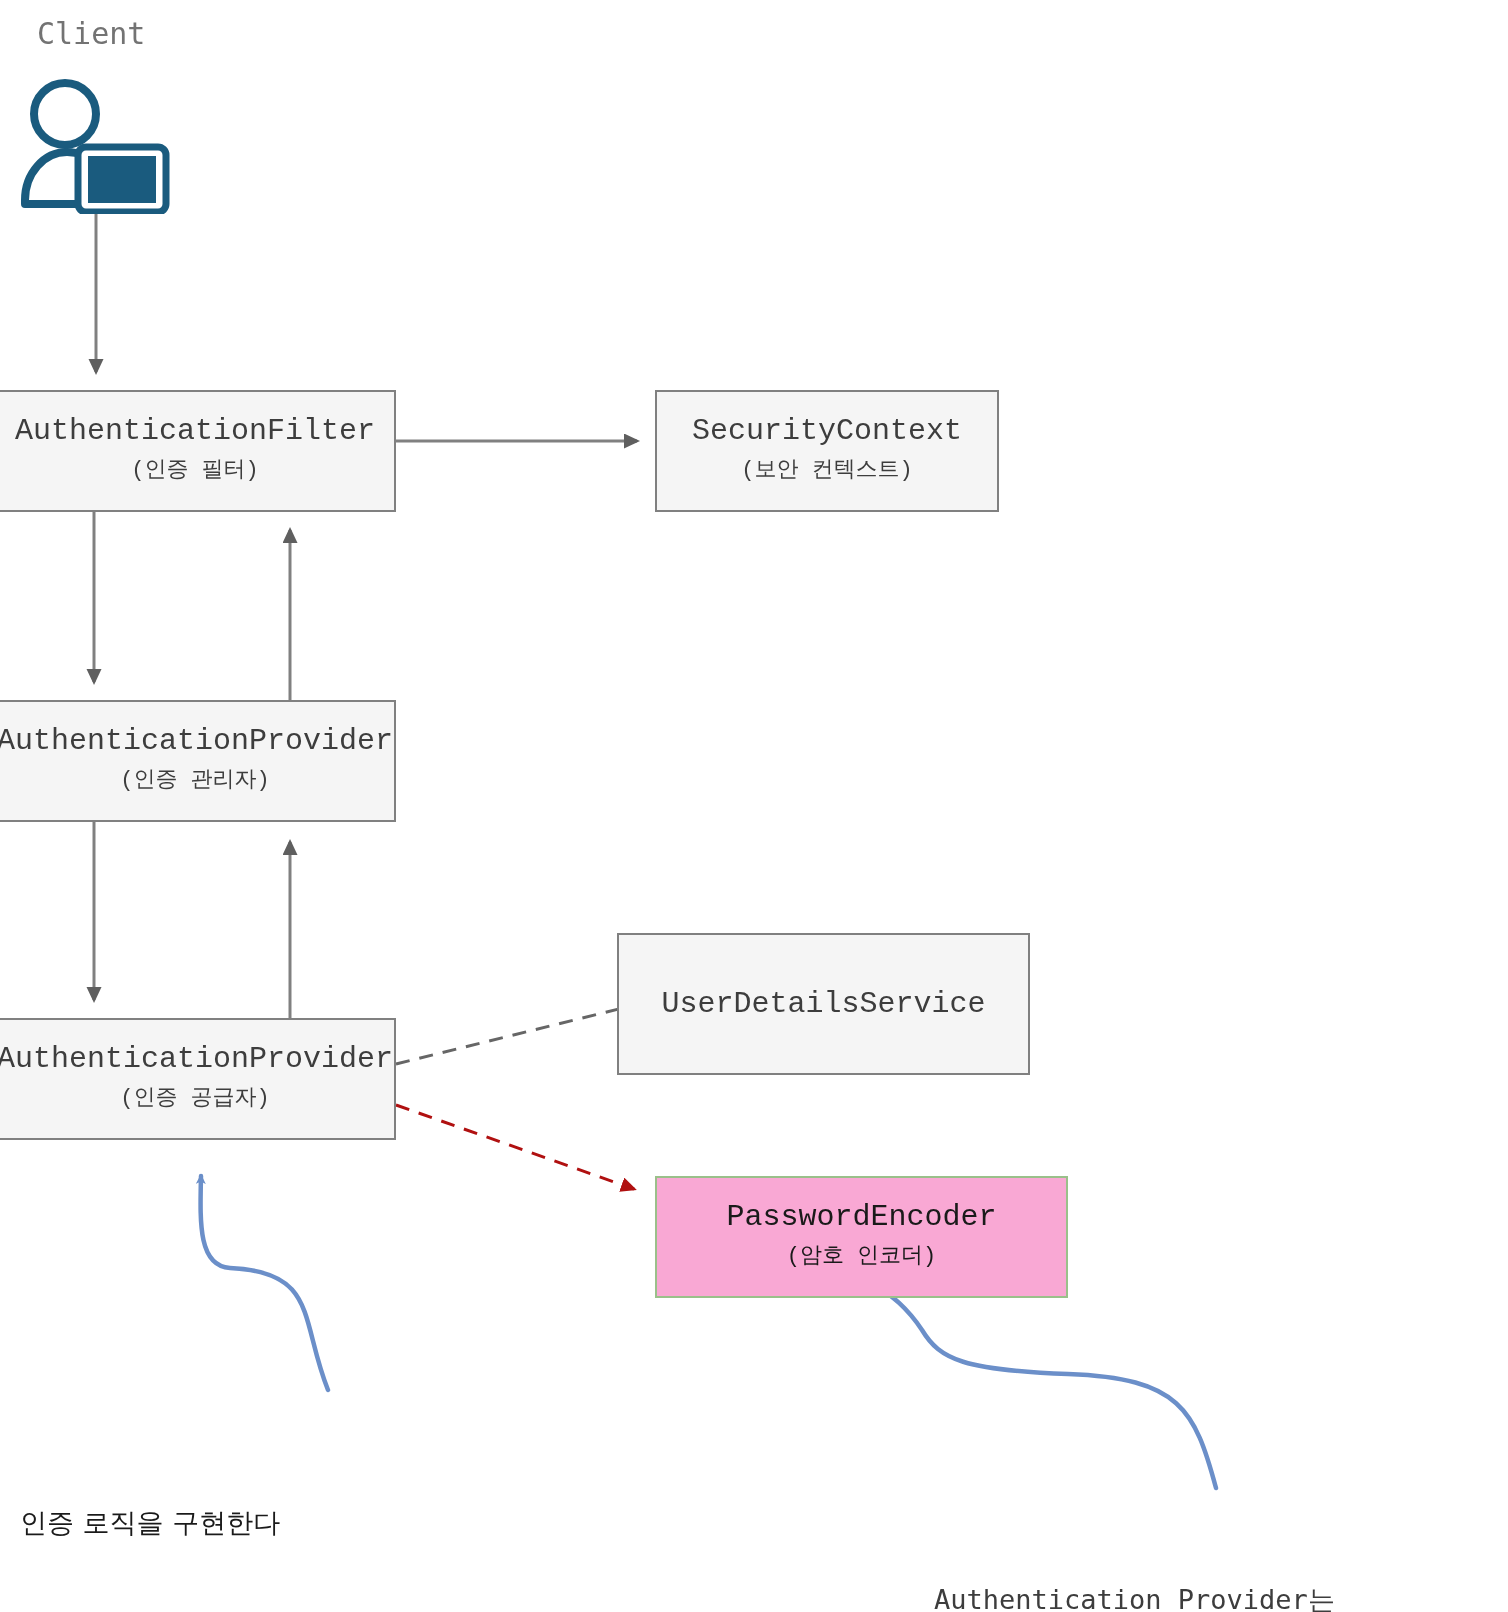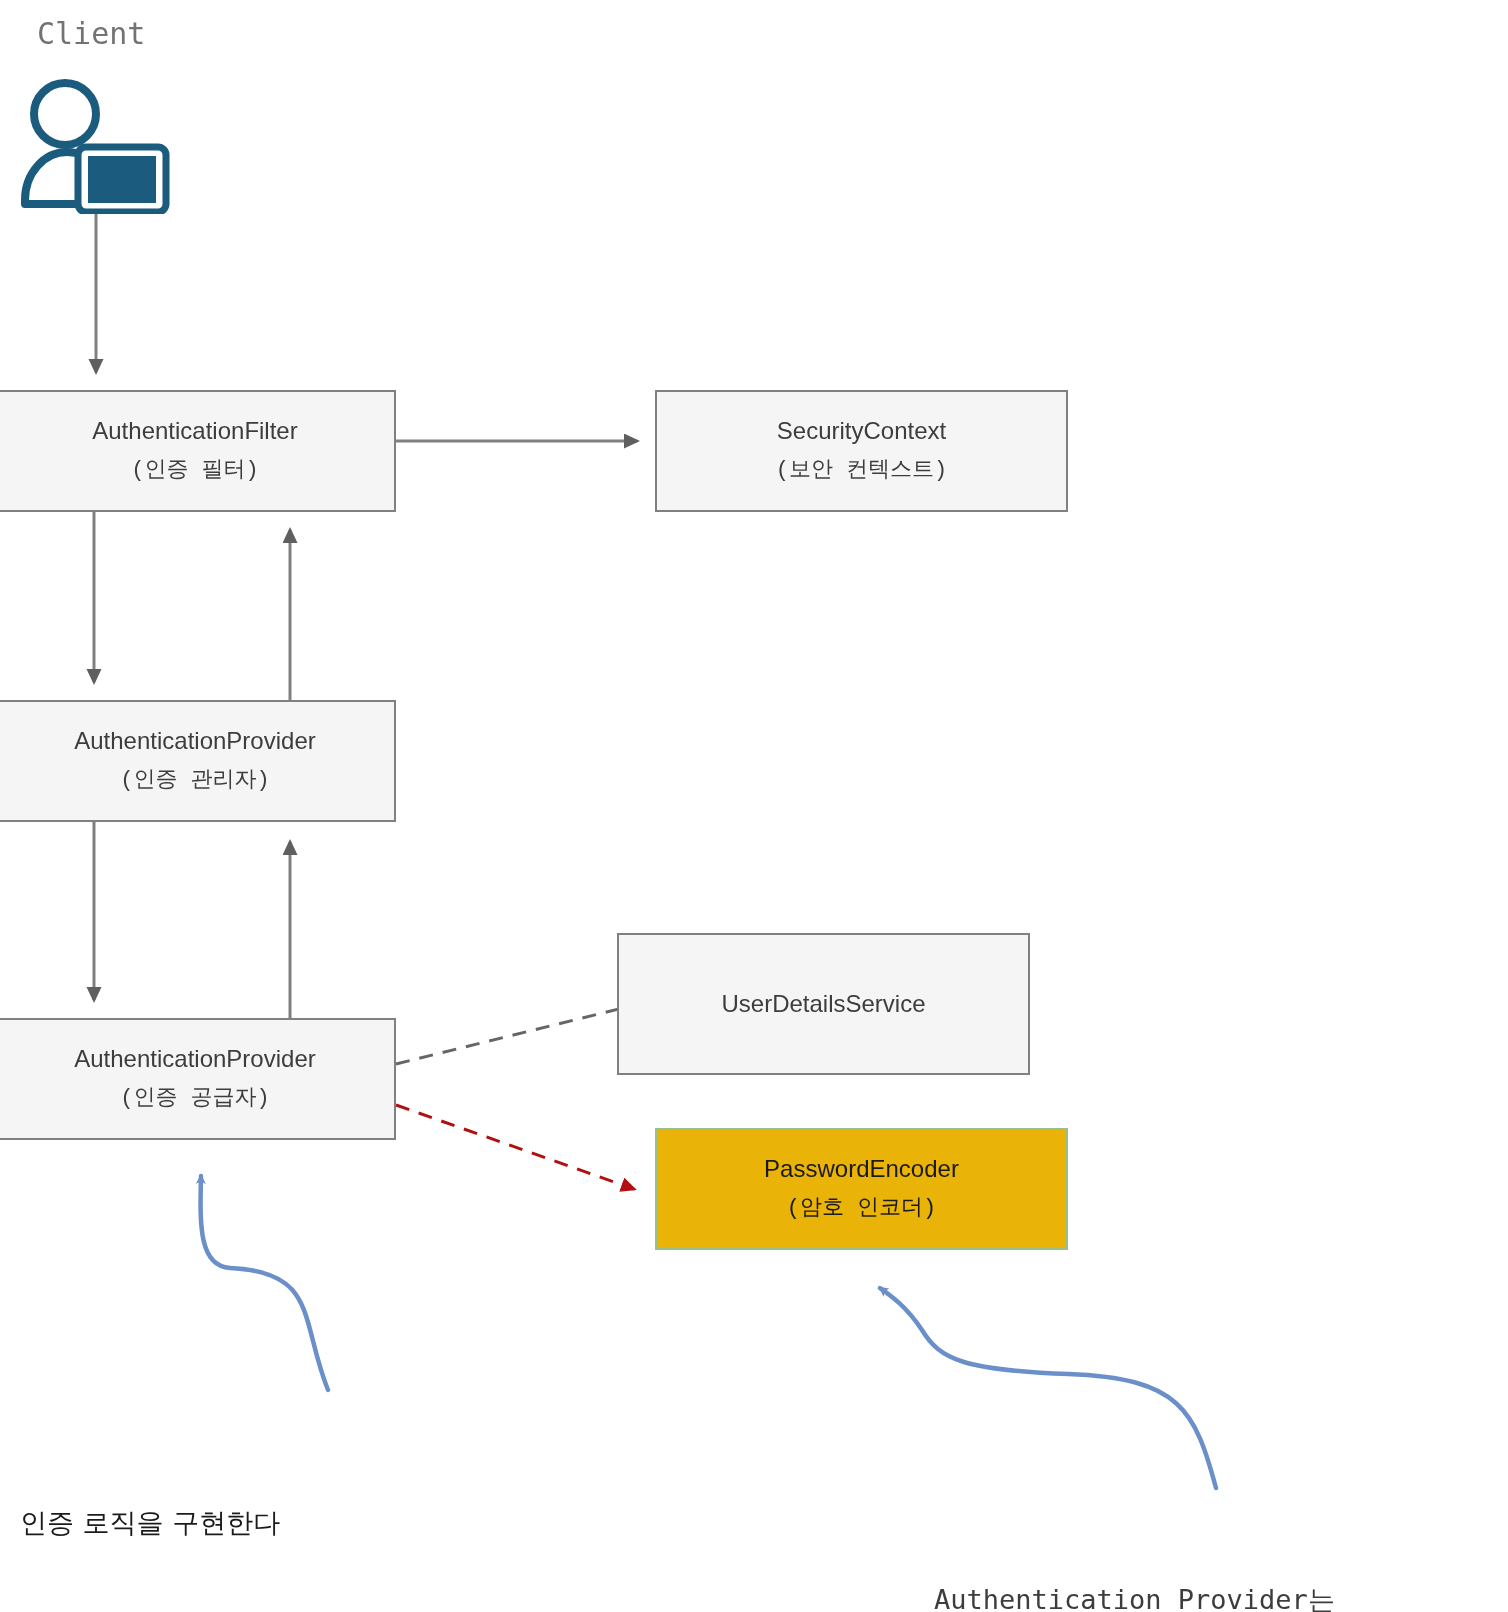--- a/index.html
+++ b/index.html
@@ -34,40 +34,41 @@
     box-sizing: border-box;
     display: flex;
     flex-direction: column;
     align-items: center;
     justify-content: center;
     background: #f5f5f5;
     border: 2px solid #808080;
     color: #3d3d3d;
   }
   .node.green {
-    background: #eab308;
+    background: #f9a8d4;
     border-color: #9ac08a;
     color: #1a1a1a;
+    margin-top: 48px;
   }
   .node .title {
-    font-family: Liberation Sans, sans-serif;
-    font-size: 24px;
+    font-family: Liberation Mono, monospace;
+    font-size: 30px;
     line-height: 40px;
     letter-spacing: 0px;
     white-space: nowrap;
   }
   .node .subtitle {
     font-family: Liberation Mono, monospace;
     font-size: 22px;
     line-height: 40px;
     white-space: nowrap;
   }
 
   #node-auth-filter   { left: -6px;  top: 390px;  width: 402px; height: 122px; }
-  #node-security-ctx  { left: 655px; top: 390px;  width: 413px; height: 122px; }
+  #node-security-ctx  { left: 655px; top: 390px;  width: 344px; height: 122px; }
   #node-auth-manager  { left: -6px;  top: 700px;  width: 402px; height: 122px; }
   #node-auth-provider { left: -6px;  top: 1018px; width: 402px; height: 122px; }
   #node-user-details  { left: 617px; top: 933px;  width: 413px; height: 142px; }
   #node-pwd-encoder   { left: 655px; top: 1128px; width: 413px; height: 122px; }
 
   
   #client-label {
     position: absolute;
     left: 37px;
     top: 16px;

